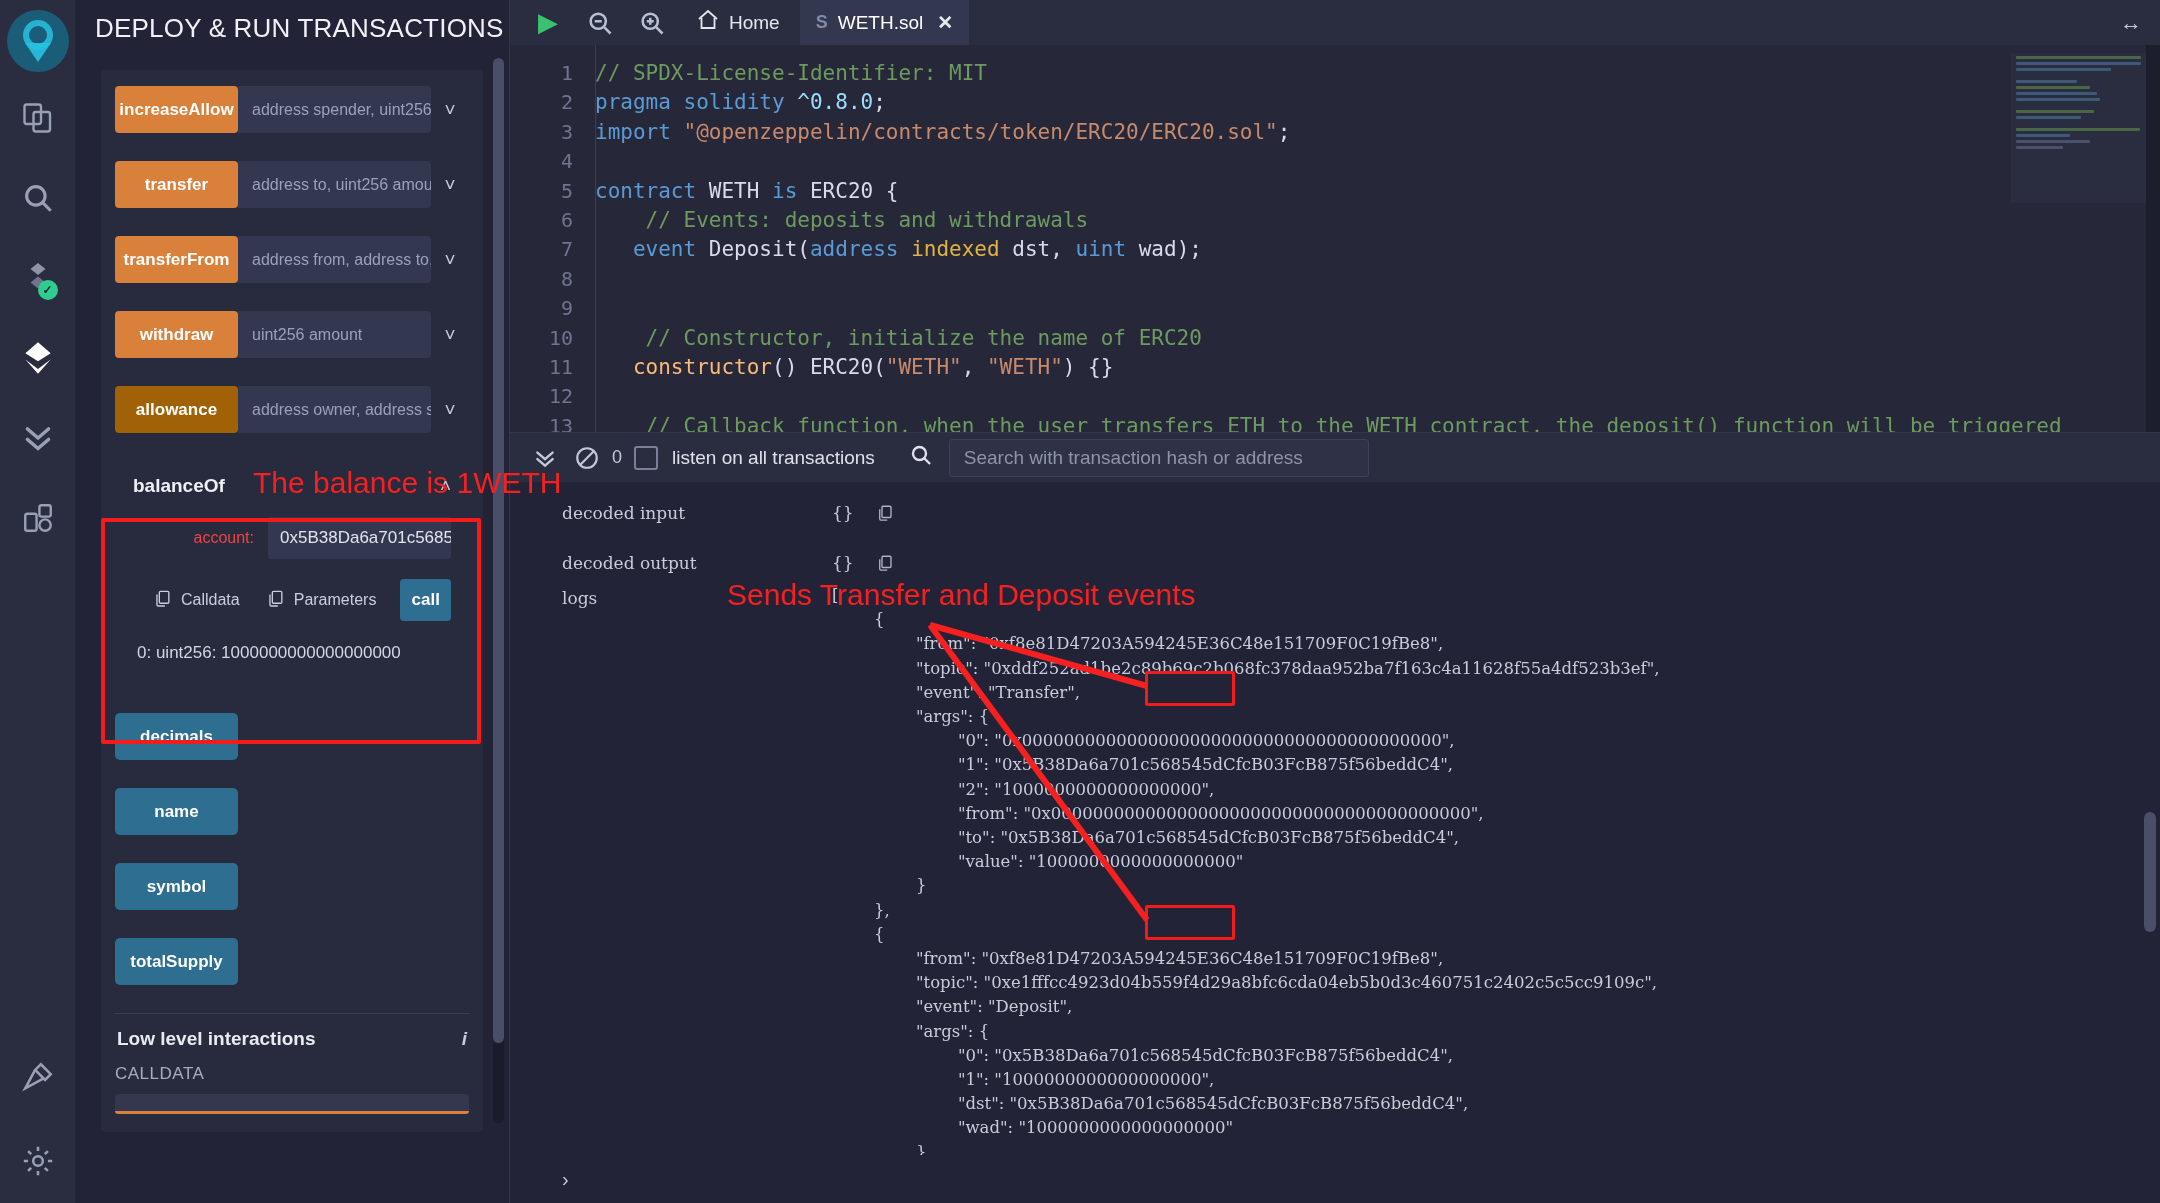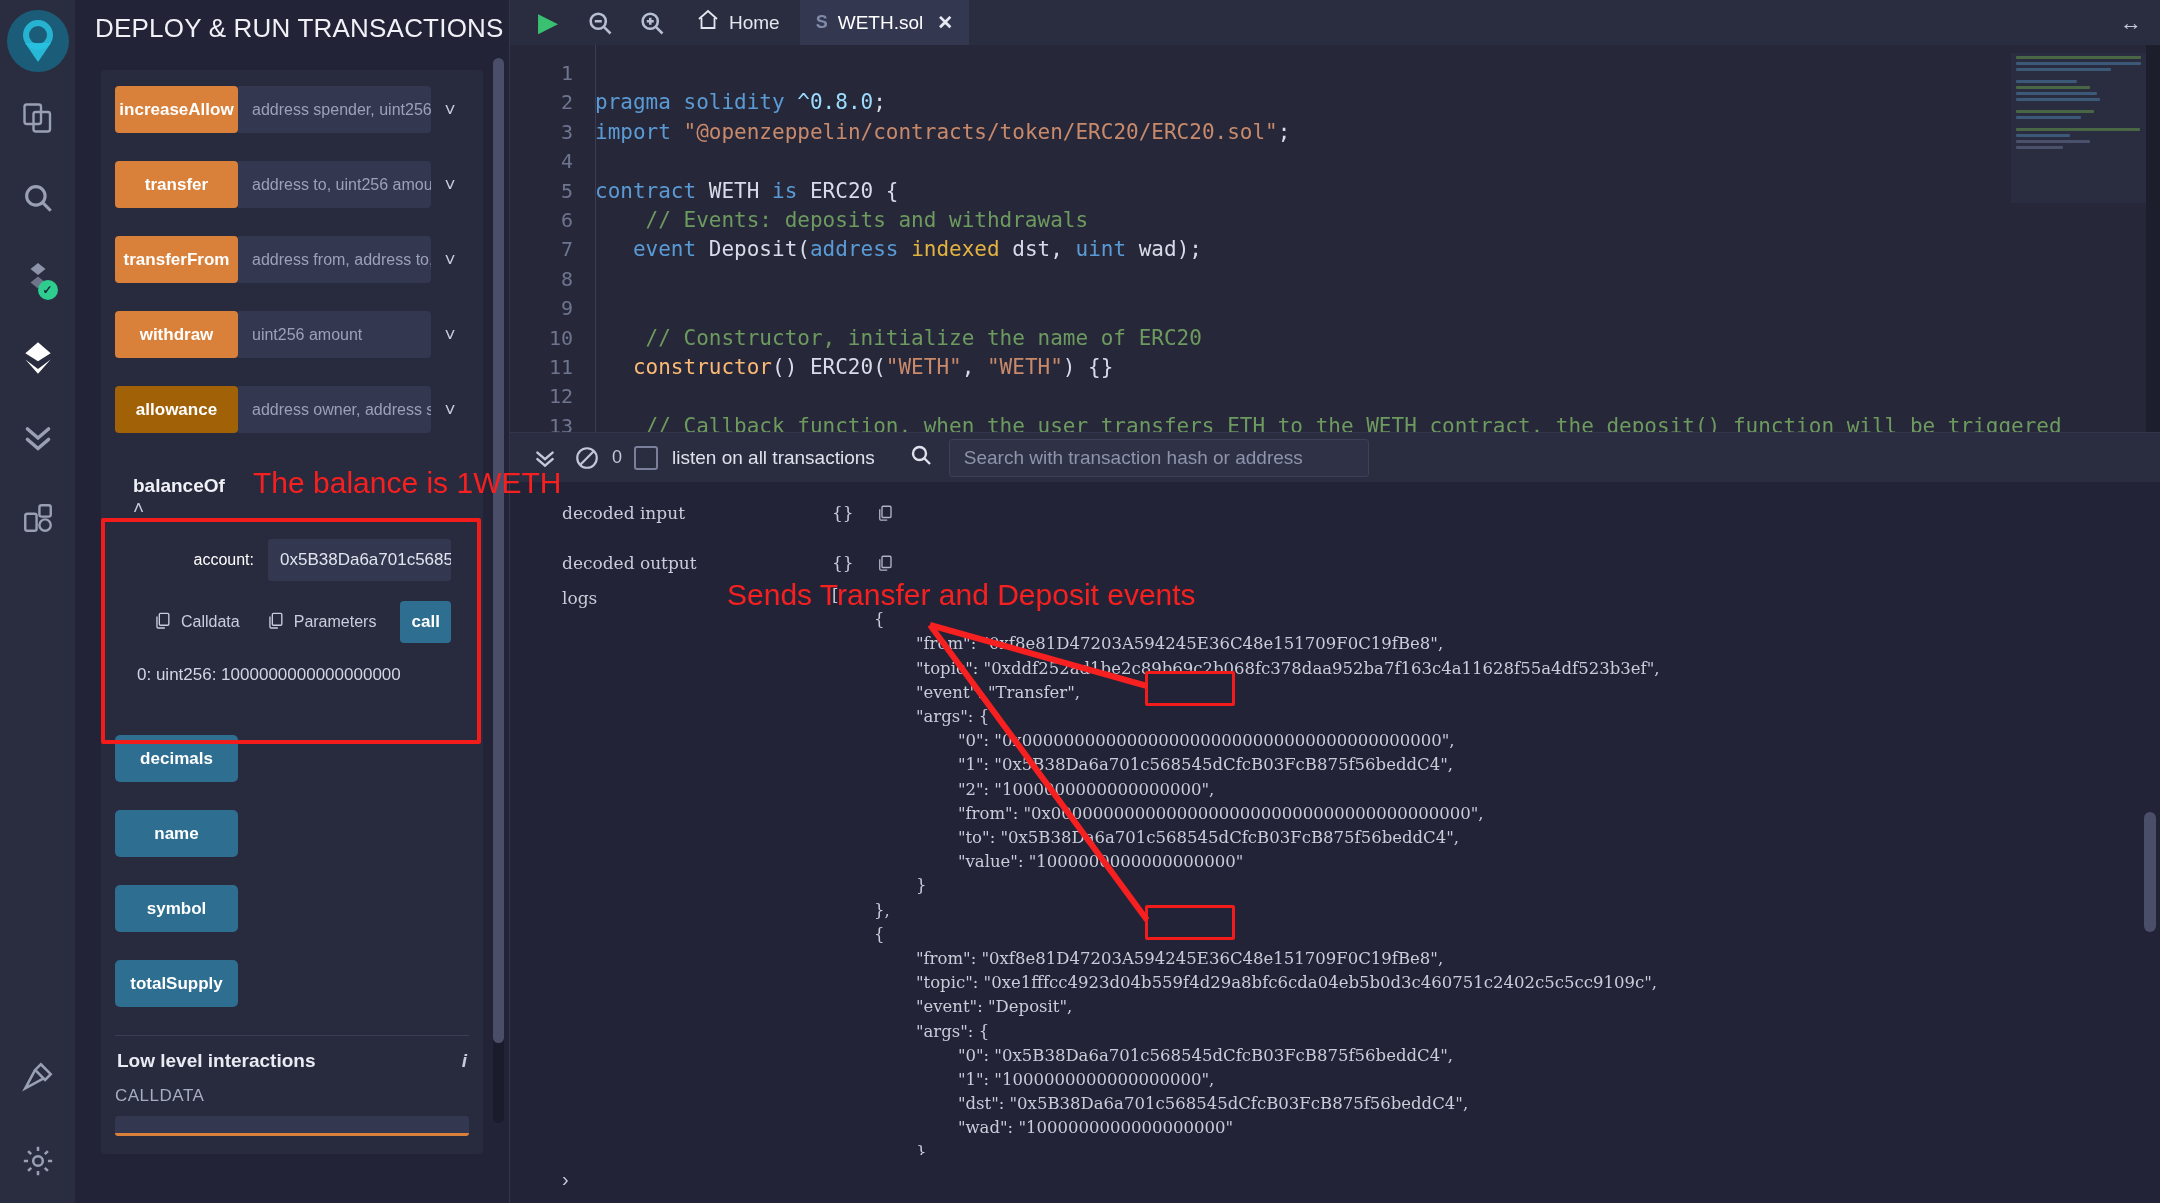--- a/index.html
+++ b/index.html
@@ -71,25 +71,25 @@
   .stack-btn {
     width: 123px; height: 47px; border-radius: 5px; background: #2e6e91;
     color: #fff; font-size: 17px; font-weight: 600; border: none; cursor: pointer;
   }
 
   
   .expanded {
     background: #282a3d; border-radius: 3px; padding: 14px 18px 20px 18px;
     position: relative;
   }
-  .expanded-head { display: flex; align-items: flex-start; justify-content: space-between; flex-direction: column; }
+  .expanded-head { display: flex; align-items: flex-start; justify-content: space-between; }
   .expanded-title { color: #f0f1f6; font-size: 19px; font-weight: 700; }
   .expanded-chev { color: #c6cada; font-size: 19px; }
   .param-row { display: flex; align-items: center; margin-top: 20px; }
-  .param-label { color: #ffffff; font-size: 16px; width: 135px; text-align: right; padding-right: 14px; }
+  .param-label { color: #ef4444; font-size: 16px; width: 135px; text-align: right; padding-right: 14px; }
   .param-input {
     flex: 1; height: 42px; background: #343750; border: none; border-radius: 3px;
     color: #e2e5ef; font-size: 17px; padding: 0 12px; overflow: hidden; white-space: nowrap;
     display: flex; align-items: center;
   }
   .action-row { display: flex; align-items: center; gap: 10px; margin-top: 20px; padding-left: 20px; }
   .copy-chip { display: flex; align-items: center; gap: 9px; color: #c9cedd; font-size: 16px; cursor: pointer; }
   .call-btn {
     margin-left: 14px; width: 118px; height: 42px; background: #2e6e91; border: none;
     border-radius: 4px; color: #fff; font-size: 17px; font-weight: 600; cursor: pointer;
@@ -421,20 +421,21 @@
         <span class="close-ic">✕</span>
       </div>
       <div class="tb-expand">↔</div>
     </div>
 
     <div class="editor">
       <div class="gutter-line"></div>
       <div class="code-rows" id="code-rows">
           <div class="code-row">
             <div class="ln">1</div>
+            <div class="code-txt"><span class="c-com">// SPDX-License-Identifier: MIT</span></div>
           </div>
           <div class="code-row">
             <div class="ln">2</div>
             <div class="code-txt"><span class="c-kw">pragma</span><span class="c-plain"> </span><span class="c-kw">solidity</span><span class="c-plain"> </span><span class="c-num">^0.8.0</span><span class="c-plain">;</span></div>
           </div>
           <div class="code-row">
             <div class="ln">3</div>
             <div class="code-txt"><span class="c-kw">import</span><span class="c-plain"> </span><span class="c-str">"@openzeppelin/contracts/token/ERC20/ERC20.sol"</span><span class="c-plain">;</span></div>
           </div>
           <div class="code-row">

